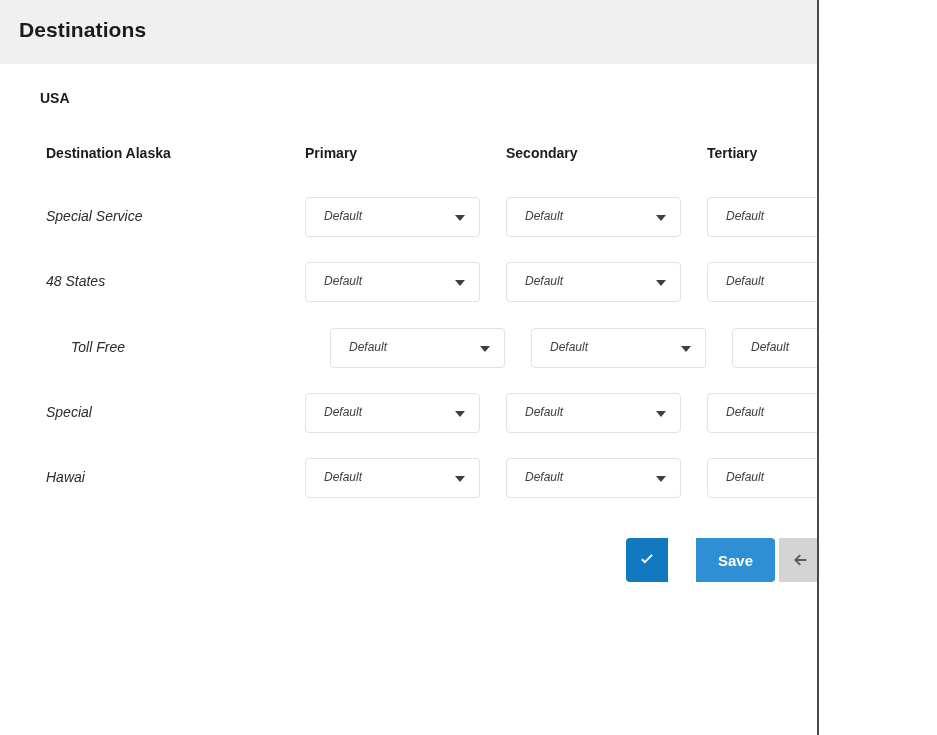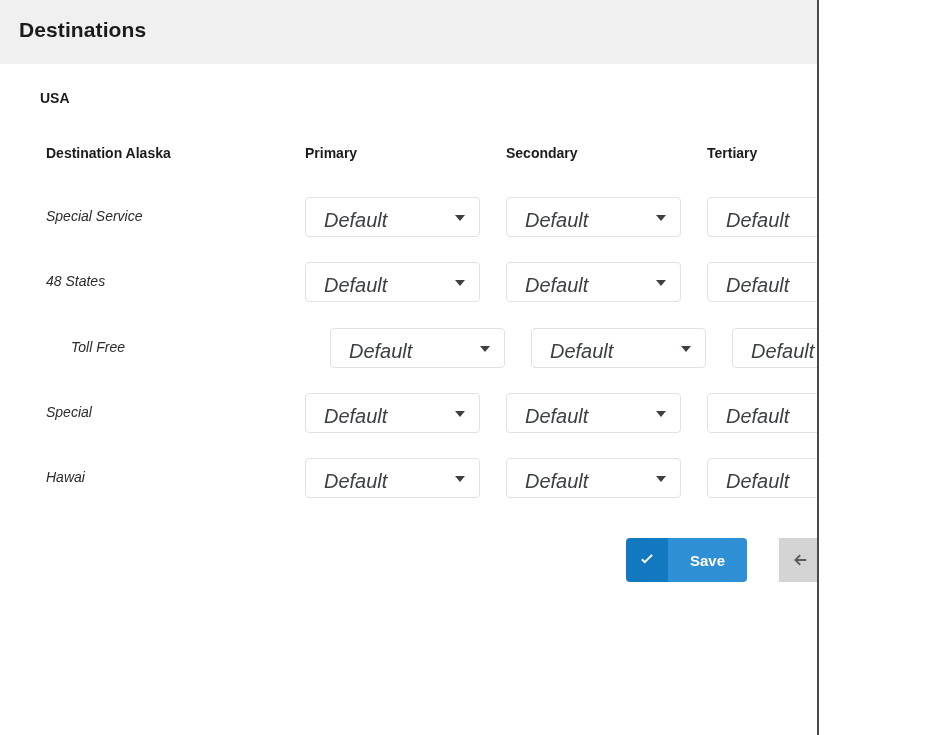--- a/index.html
+++ b/index.html
@@ -145,21 +145,21 @@
     cursor: pointer;
   }
   .select-box.c1 { left: 305px; }
   .select-box.c2 { left: 506px; }
   .select-box.c3 { left: 707px; }
 
   .select-value {
     position: absolute;
     left: 18px;
     top: 11px;
-    font-size: 20px;
+    font-size: 12px;
     color: #3c4044;
     white-space: nowrap;
   }
   .select-caret {
     position: absolute;
     right: 14px;
     top: 17px;
     width: 0;
     height: 0;
     border-left: 5px solid transparent;
@@ -200,21 +200,21 @@
     align-items: center;
     justify-content: center;
     font-size: 15px;
     font-weight: bold;
     padding: 0 22px;
     white-space: nowrap;
   }
 
   #save-button { left: 626px; }
   #save-button .btn-icon  { background: #1279c0; }
-  #save-button .btn-label { background: #2e8fd4; color: #ffffff; }
+  #save-button .btn-label { background: #2e8fd4; color: #ffffff; margin-left: 28px; }
 
   #go-back-button { left: 755px; padding-left: 24px; }
   #go-back-button .btn-icon  { background: #d4d4d4; }
   #go-back-button .btn-label { background: #e2e2e2; color: #575757; }
 </style>
 </head>
 <body>
 
 <div id="app-window">
 

